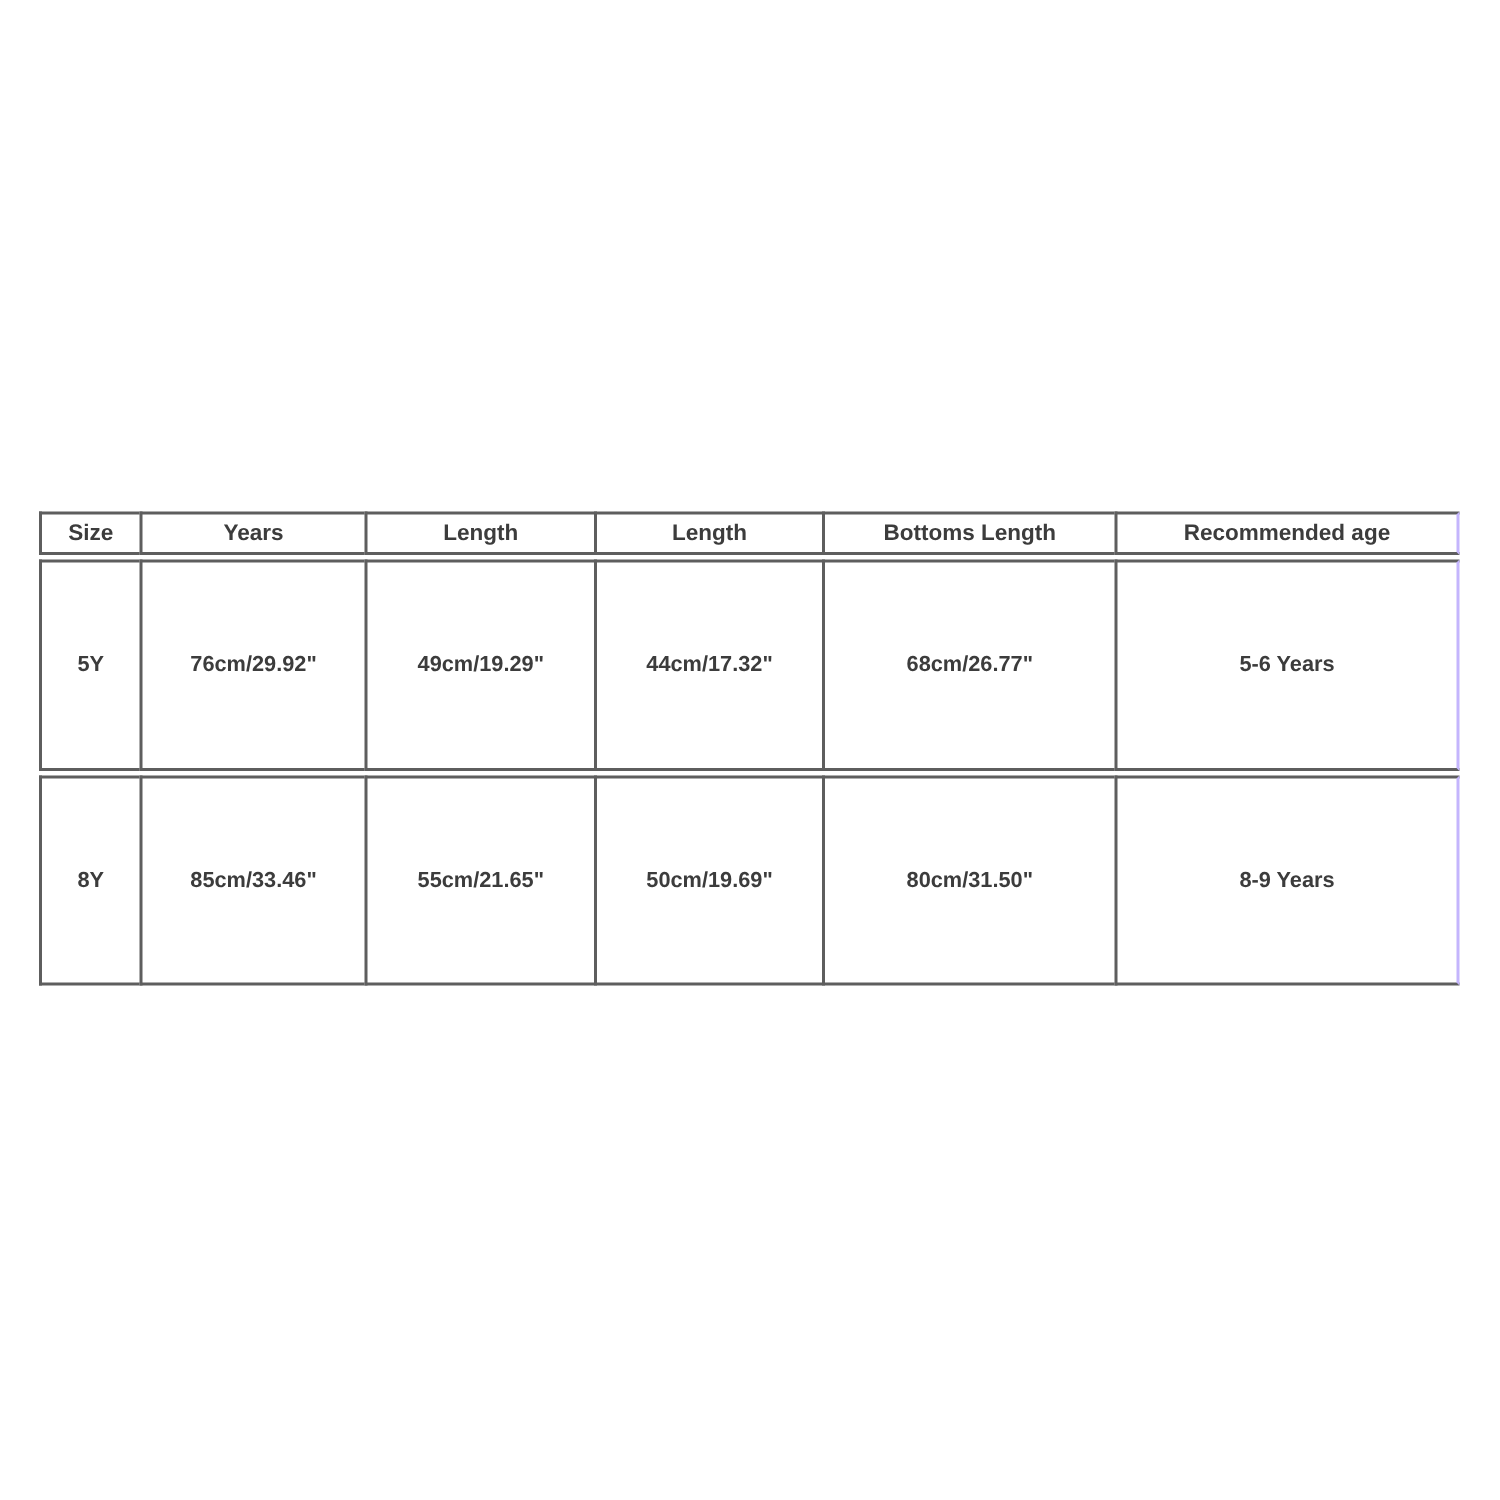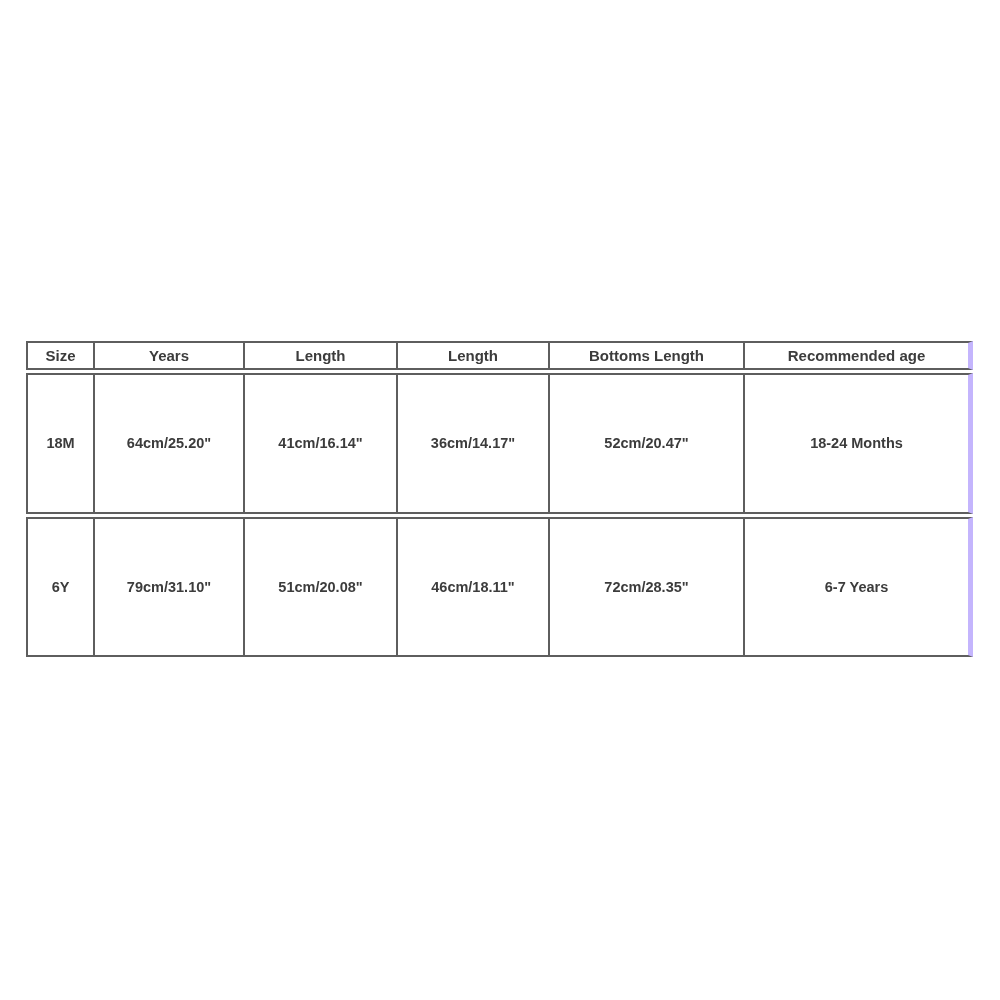--- a/index.html
+++ b/index.html
@@ -36,21 +36,21 @@
     vertical-align: middle;
     color: #3c3c3c;
     font-weight: 700;
     font-size: 14.5px;
     line-height: 1;
     white-space: nowrap;
     overflow: hidden;
     background: #ffffff;
   }
   .size-chart th:last-child, .size-chart td:last-child {
-    border-right: 5px solid #c4b5fd;
+    border-right: 2px solid #c4b5fd;
   }
   .size-chart th {
     font-size: 15px;
   }
   
   .size-chart { filter: blur(0.2px); }
   col.c-size   { width: 67px; }
   col.c-bust   { width: 150px; }
   col.c-waist  { width: 153px; }
   col.c-length { width: 152px; }
@@ -75,30 +75,30 @@
         <th>Size</th>
         <th>Years</th>
         <th>Length</th>
         <th>Length</th>
         <th>Bottoms Length</th>
         <th>Recommended age</th>
       </tr>
     </thead>
     <tbody>
       <tr>
-        <td>18M</td>
-        <td>64cm/25.20"</td>
-        <td>41cm/16.14"</td>
-        <td>36cm/14.17"</td>
-        <td>52cm/20.47"</td>
-        <td>18-24 Months</td>
+        <td>5Y</td>
+        <td>76cm/29.92"</td>
+        <td>49cm/19.29"</td>
+        <td>44cm/17.32"</td>
+        <td>68cm/26.77"</td>
+        <td>5-6 Years</td>
       </tr>
       <tr>
-        <td>6Y</td>
-        <td>79cm/31.10"</td>
-        <td>51cm/20.08"</td>
-        <td>46cm/18.11"</td>
-        <td>72cm/28.35"</td>
-        <td>6-7 Years</td>
+        <td>8Y</td>
+        <td>85cm/33.46"</td>
+        <td>55cm/21.65"</td>
+        <td>50cm/19.69"</td>
+        <td>80cm/31.50"</td>
+        <td>8-9 Years</td>
       </tr>
     </tbody>
   </table>
 </div>
 
 </body></html>

